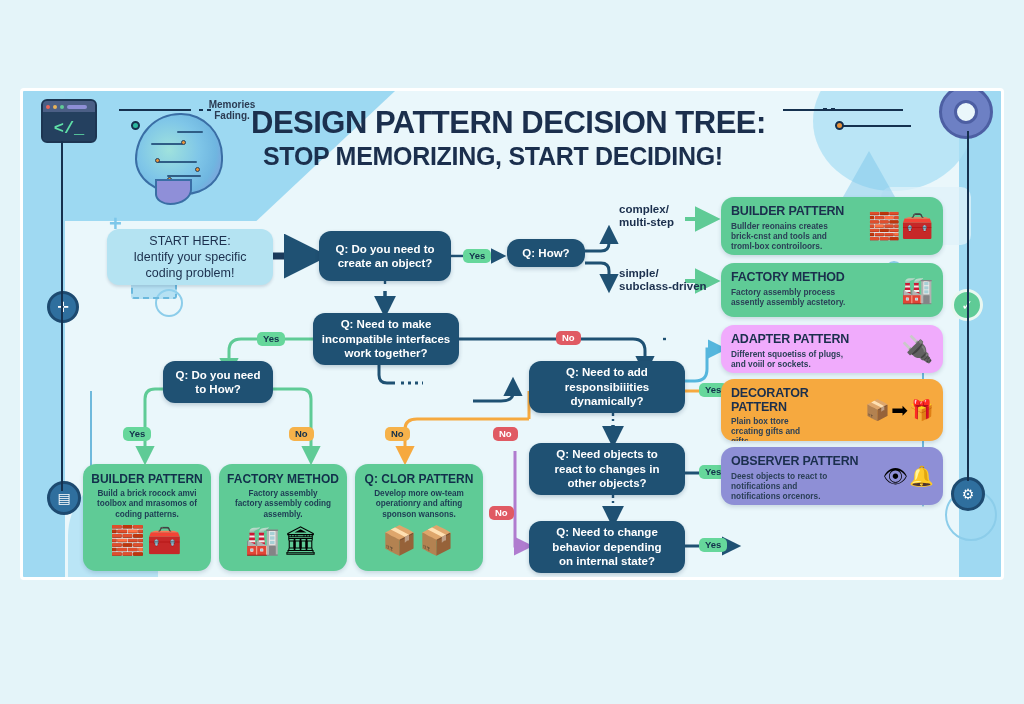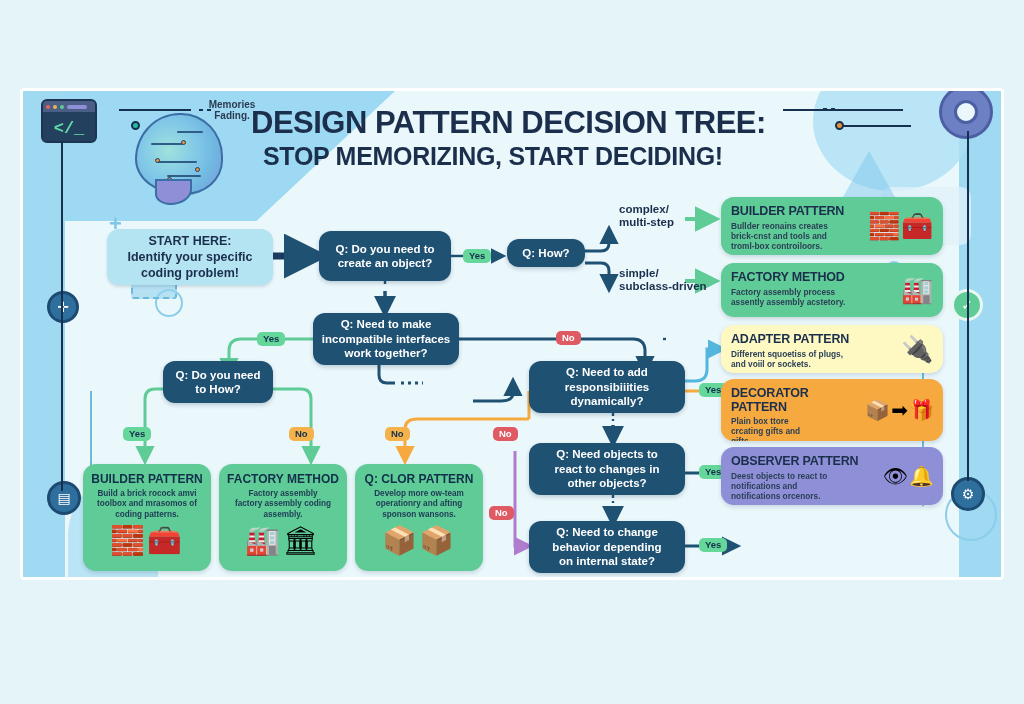--- a/index.html
+++ b/index.html
@@ -154,21 +154,21 @@
     box-shadow: 0 2px 4px rgba(20,50,80,.22);
     white-space: pre-line;
   }
   .start-box {
     position: absolute;
     background: #b4e3f2;
     color: #1b2f4d;
     border-radius: 12px;
     display: flex; align-items: center; justify-content: center;
     text-align: center;
-    font-size: 12.5px; font-weight: 700; line-height: 1.3;
+    font-size: 12.5px; font-weight: 400; line-height: 1.3;
     padding: 6px 10px;
     white-space: pre-line;
     box-shadow: 0 2px 3px rgba(20,50,80,.15);
   }
 
   
   .card {
     position: absolute; border-radius: 13px;
     padding: 8px 10px;
     box-shadow: 0 2px 4px rgba(20,50,80,.16);
@@ -430,21 +430,21 @@
     <div class="c-art">🧱🧰</div>
   </div>
 
   <div class="card" style="left:698px;top:172px;width:222px;height:54px;background:#5fcb96;">
     <div class="c-title">FACTORY METHOD</div>
     <div class="c-desc">Factory assembly process
 assently assembly acstetory.</div>
     <div class="c-art">🏭</div>
   </div>
 
-  <div class="card" style="left:698px;top:234px;width:222px;height:48px;background:#fef9c3;">
+  <div class="card" style="left:698px;top:234px;width:222px;height:48px;background:#f0abfc;">
     <div class="c-title">ADAPTER PATTERN</div>
     <div class="c-desc">Different squoetiss of plugs,
 and voiil or sockets.</div>
     <div class="c-art">🔌</div>
   </div>
 
   <div class="card tall" style="left:698px;top:288px;width:222px;height:62px;background:#f6a93f;">
     <div class="c-title" style="white-space:pre-line">DECORATOR
 PATTERN</div>
     <div class="c-desc">Plain box ttore

